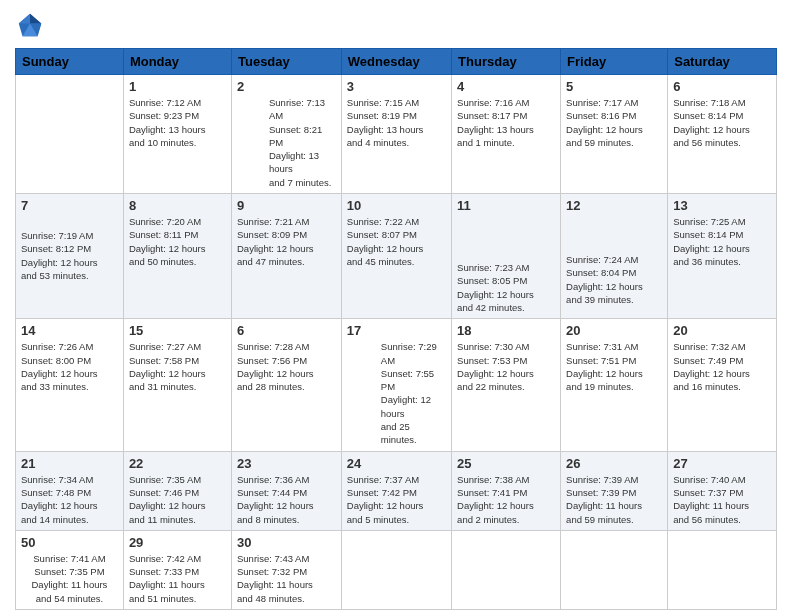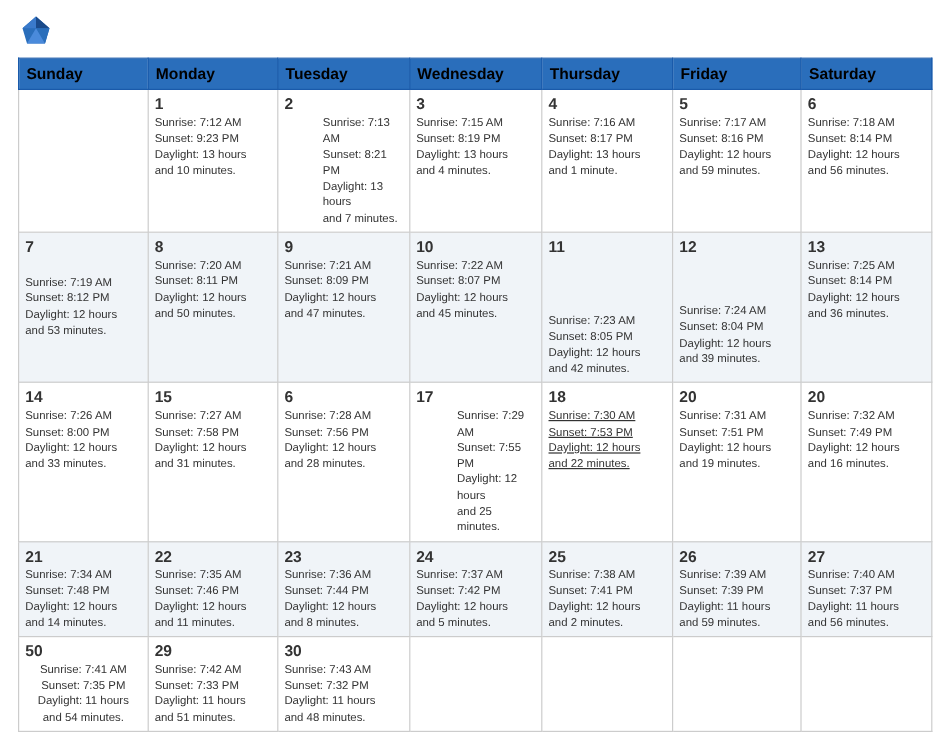--- a/index.html
+++ b/index.html
@@ -253,21 +253,21 @@
           </td>
           <td>
             <span class="day-num">17</span>
             <div class="day-info" style="white-space: pre-line; margin-left: 34px;">Sunrise: 7:29 AM
 Sunset: 7:55 PM
 Daylight: 12 hours
 and 25 minutes.</div>
           </td>
           <td>
             <span class="day-num">18</span>
-            <div class="day-info" style="white-space: pre-line; text-decoration: underline;">Sunrise: 7:30 AM
+            <div class="day-info" style="white-space: pre-line;">Sunrise: 7:30 AM
 Sunset: 7:53 PM
 Daylight: 12 hours
 and 22 minutes.</div>
           </td>
           <td>
             <span class="day-num">20</span>
             <div class="day-info" style="white-space: pre-line;">Sunrise: 7:31 AM
 Sunset: 7:51 PM
 Daylight: 12 hours
 and 19 minutes.</div>

